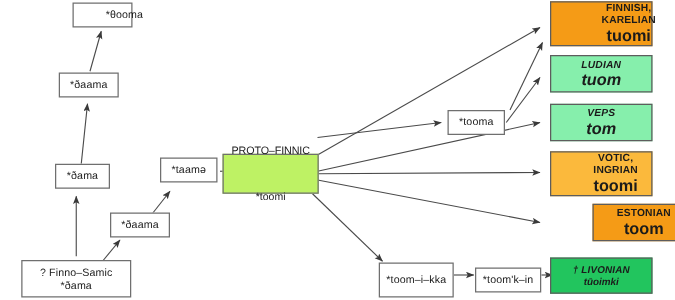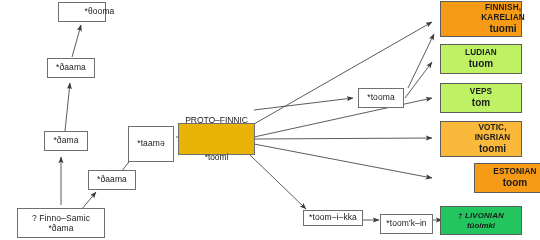--- a/index.html
+++ b/index.html
@@ -19,28 +19,28 @@
     align-items:center;justify-content:center;
     border:1px solid #6f6f6f;
     background:#ffffff;
     color:#1b1b1b;
     text-align:center;
     line-height:1.12;
     z-index:3;
   }
   .node .l1,.node .l2{display:block;white-space:nowrap;}
   .recon{font-size:8.5px;letter-spacing:.1px;}
-  .protoflat{background:#eab308;border-color:#6f6f6f;gap:28px;}
+  .protoflat{background:#bef264;border-color:#6f6f6f;gap:28px;}
   .protoflat .l1{font-size:8.6px;font-weight:400;letter-spacing:-.1px;}
   .protoflat .l2{font-size:8.4px;}
   .lang{border-color:#5d5d5d;}
   .lang .l1{font-size:8.2px;font-weight:700;letter-spacing:.15px;}
-  .lang .l2{font-size:10px;font-weight:700;}
+  .lang .l2{font-size:13px;font-weight:700;}
   .or-dark{background:#F59B16;}
-  .or-mid{background:#bef264;}
+  .or-mid{background:#86efac;font-style:italic;}
   .or-light{background:#FBB93C;padding-left:23px;}
   .or-pale{background:#22c55e;}
   .lang.extinct .l1,.lang.extinct .l2{font-style:italic;font-weight:700;font-size:7.9px;}
   .two-line{line-height:1.18;}
 </style>
 </head>
 <body>
 
 <div id="stage">
 
@@ -100,34 +100,34 @@
 
   <div class="node recon two-line" style="left:17px;top:208px;width:88px;height:30px;">
     <span class="l1">? Finno–Samic</span>
     <span class="l2">*ðama</span>
   </div>
 
   <div class="node recon" style="left:88px;top:170px;width:48px;height:20px;">
     <span class="l1">*ðaama</span>
   </div>
 
-  <div class="node recon" style="left:128px;top:126px;width:46px;height:36px;">
+  <div class="node recon" style="left:128px;top:126px;width:46px;height:20px;">
     <span class="l1">*taamə</span>
   </div>
 
   <div class="node protoflat two-line" style="left:178px;top:123px;width:77px;height:32px;">
     <span class="l1">PROTO–FINNIC</span>
     <span class="l2">*toomi</span>
   </div>
 
   <div class="node recon" style="left:358px;top:88px;width:46px;height:20px;">
     <span class="l1">*tooma</span>
   </div>
 
-  <div class="node recon" style="left:303px;top:210px;width:60px;height:16px;">
+  <div class="node recon" style="left:303px;top:210px;width:60px;height:28px;">
     <span class="l1">*toom–i–kka</span>
   </div>
 
   <div class="node recon" style="left:380px;top:214px;width:53px;height:20px;">
     <span class="l1">*toomʹk–in</span>
   </div>
 
   <div class="node lang or-dark two-line" style="left:440px;top:1px;width:82px;height:36px;padding-left:44px;">
     <span class="l1">FINNISH,</span>
     <span class="l1">KARELIAN</span>

